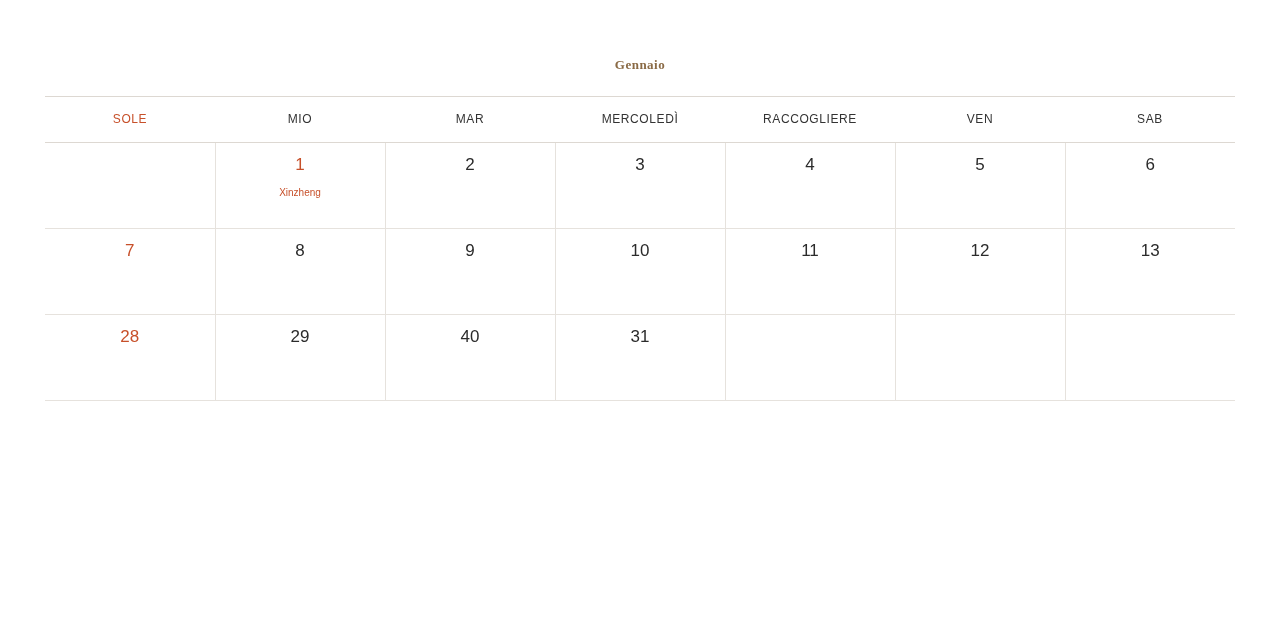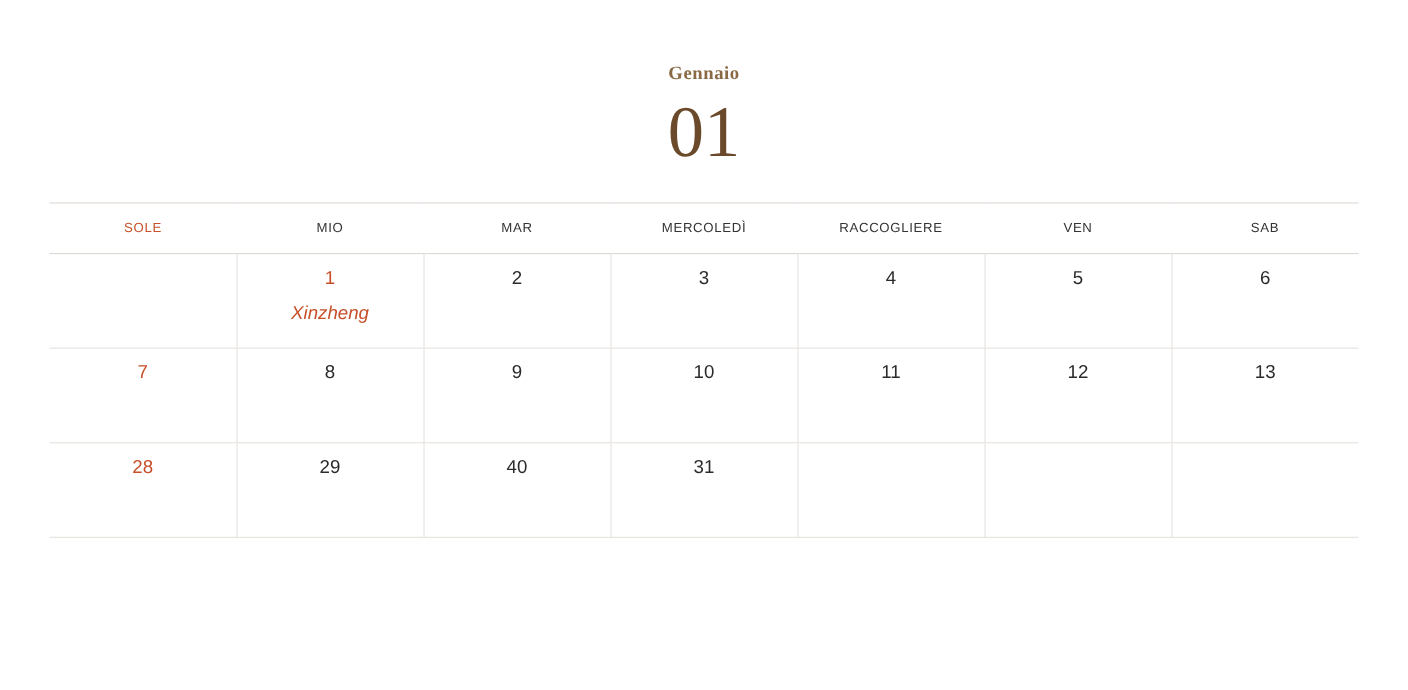--- a/index.html
+++ b/index.html
@@ -16,21 +16,21 @@
     height: 627px;
     background: #ffffff;
     overflow: hidden;
   }
   .header {
     text-align: center;
     padding-top: 58px;
   }
   .month-name {
     font-family: "Liberation Serif", serif;
-    font-size: 17px;
+    font-size: 13px;
     font-weight: bold;
     color: #8a6a45;
     letter-spacing: 0.5px;
     line-height: 1;
   }
   .month-number {
     font-family: "Liberation Serif", serif;
     font-size: 66px;
     color: #6b4a2b;
     line-height: 1.15;
@@ -77,33 +77,31 @@
     color: #2b2b2b;
     font-family: "Liberation Sans", sans-serif;
     line-height: 1.2;
   }
   .daynum.sun {
     color: #c7502a;
   }
   .note {
     display: block;
     margin-top: 12px;
-    font-size: 17px;
+    font-size: 10px;
     color: #c7502a;
-    font-style: italic;
   }
 </style>
 </head>
 <body>
 
 <div class="page">
 
   <div class="header">
     <div class="month-name">Gennaio</div>
-    <div class="month-number">01</div>
   </div>
 
   <table class="calendar">
     <thead>
       <tr>
         <th class="sun">SOLE</th>
         <th>MIO</th>
         <th>MAR</th>
         <th>MERCOLEDÌ</th>
         <th>RACCOGLIERE</th>

